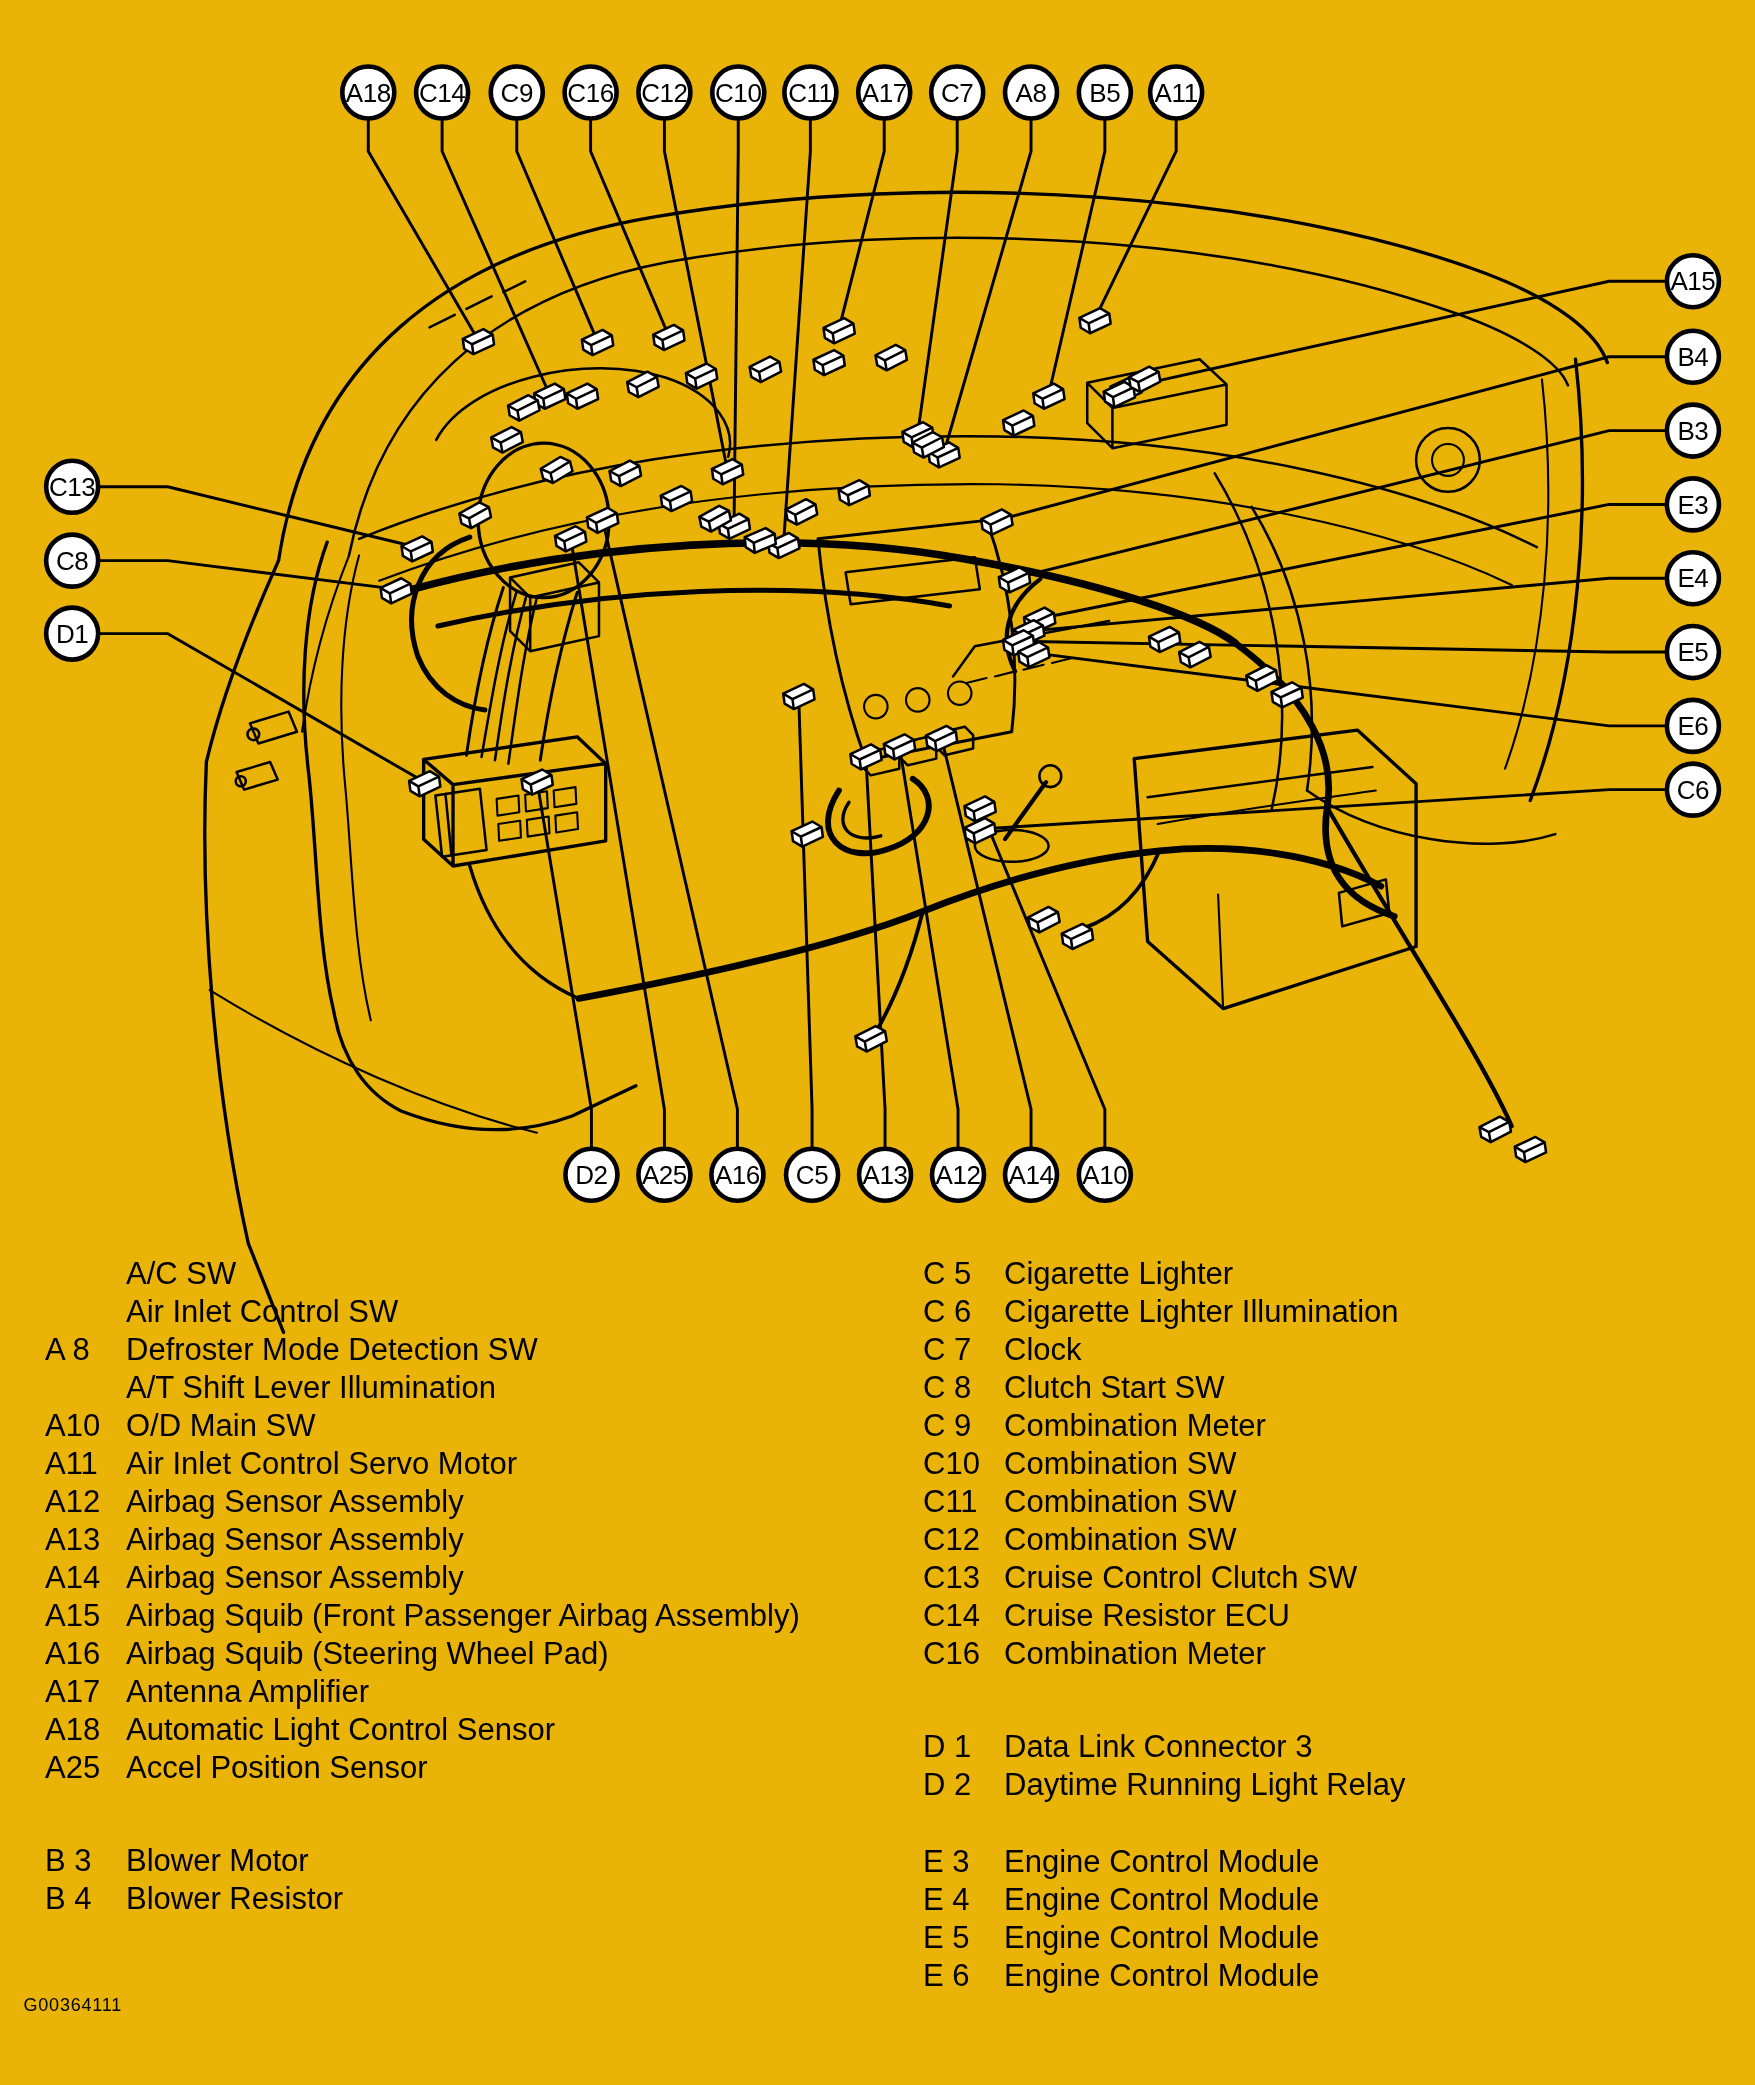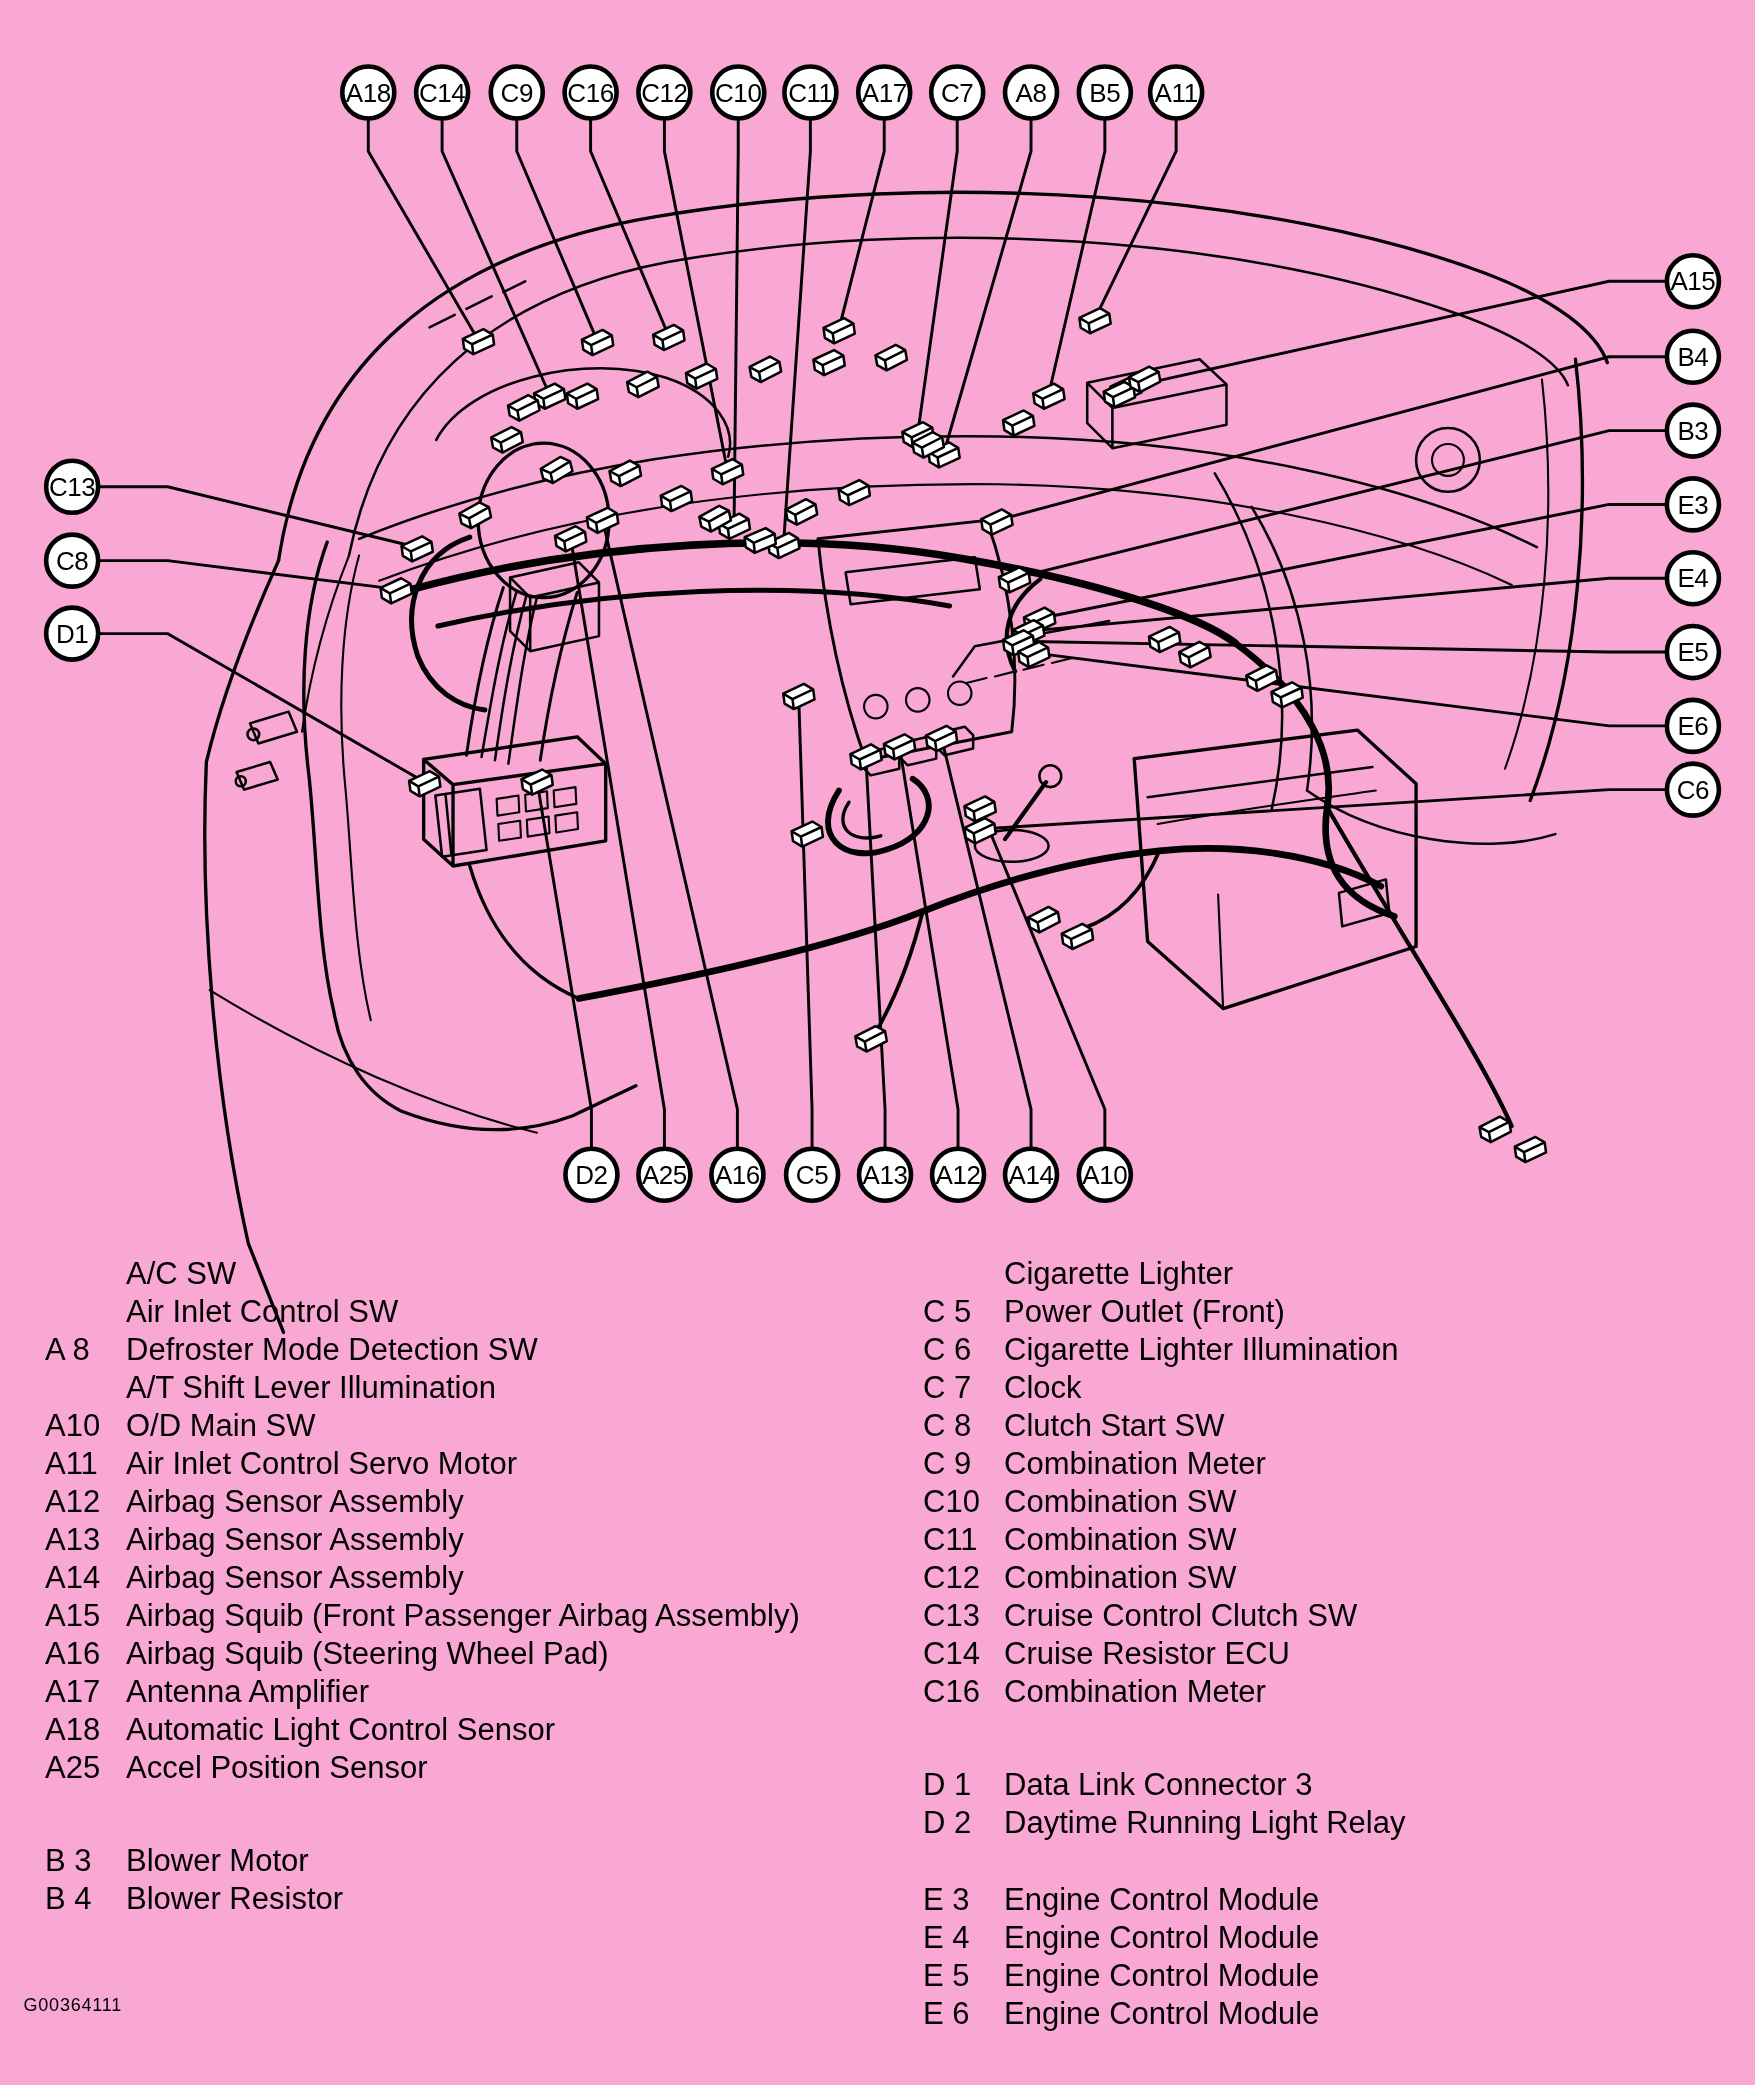--- a/index.html
+++ b/index.html
@@ -1,17 +1,17 @@
 <!DOCTYPE html>
 <html style="font-size:13.4px"><head>
 <meta charset="utf-8">
 <title>Component Locator Diagram</title>
 <style>
   html,body{margin:0;padding:0;background:#fff;}
-  .page{position:relative;width:1755px;height:2086px;background:#f9a8d4;overflow:hidden;
+  .page{position:relative;width:1755px;height:2086px;background:#eab308;overflow:hidden;
         font-family:"Liberation Sans", sans-serif;color:#000;}
   #diagram-svg{position:absolute;left:0;top:0;width:1755px;height:2086px;}
   .legend-col{position:absolute;top:1255px;}
   #legend-left{left:45px;width:847px;}
   #legend-right{left:923px;width:822px;}
   .legend-entry{display:flex;align-items:flex-end;}
   .legend-code{flex:0 0 81px;font-size:31px;line-height:38px;white-space:pre;}
   .legend-lines{flex:1;}
   .legend-line{font-size:31px;line-height:38px;white-space:pre;}
   .gap-lg{height:55px;}
@@ -578,21 +578,20 @@
         <div class="legend-lines">
           <div class="legend-line">Blower Resistor</div>
         </div>
       </div>
     </div>
   <div id="legend-right" class="legend-col">
       <div class="legend-entry">
         <span class="legend-code">C 5</span>
         <div class="legend-lines">
           <div class="legend-line">Cigarette Lighter</div>
-          <div class="legend-line">Power Outlet (Front)</div>
         </div>
       </div>
       <div class="legend-entry">
         <span class="legend-code">C 6</span>
         <div class="legend-lines">
           <div class="legend-line">Cigarette Lighter Illumination</div>
         </div>
       </div>
       <div class="legend-entry">
         <span class="legend-code">C 7</span>

